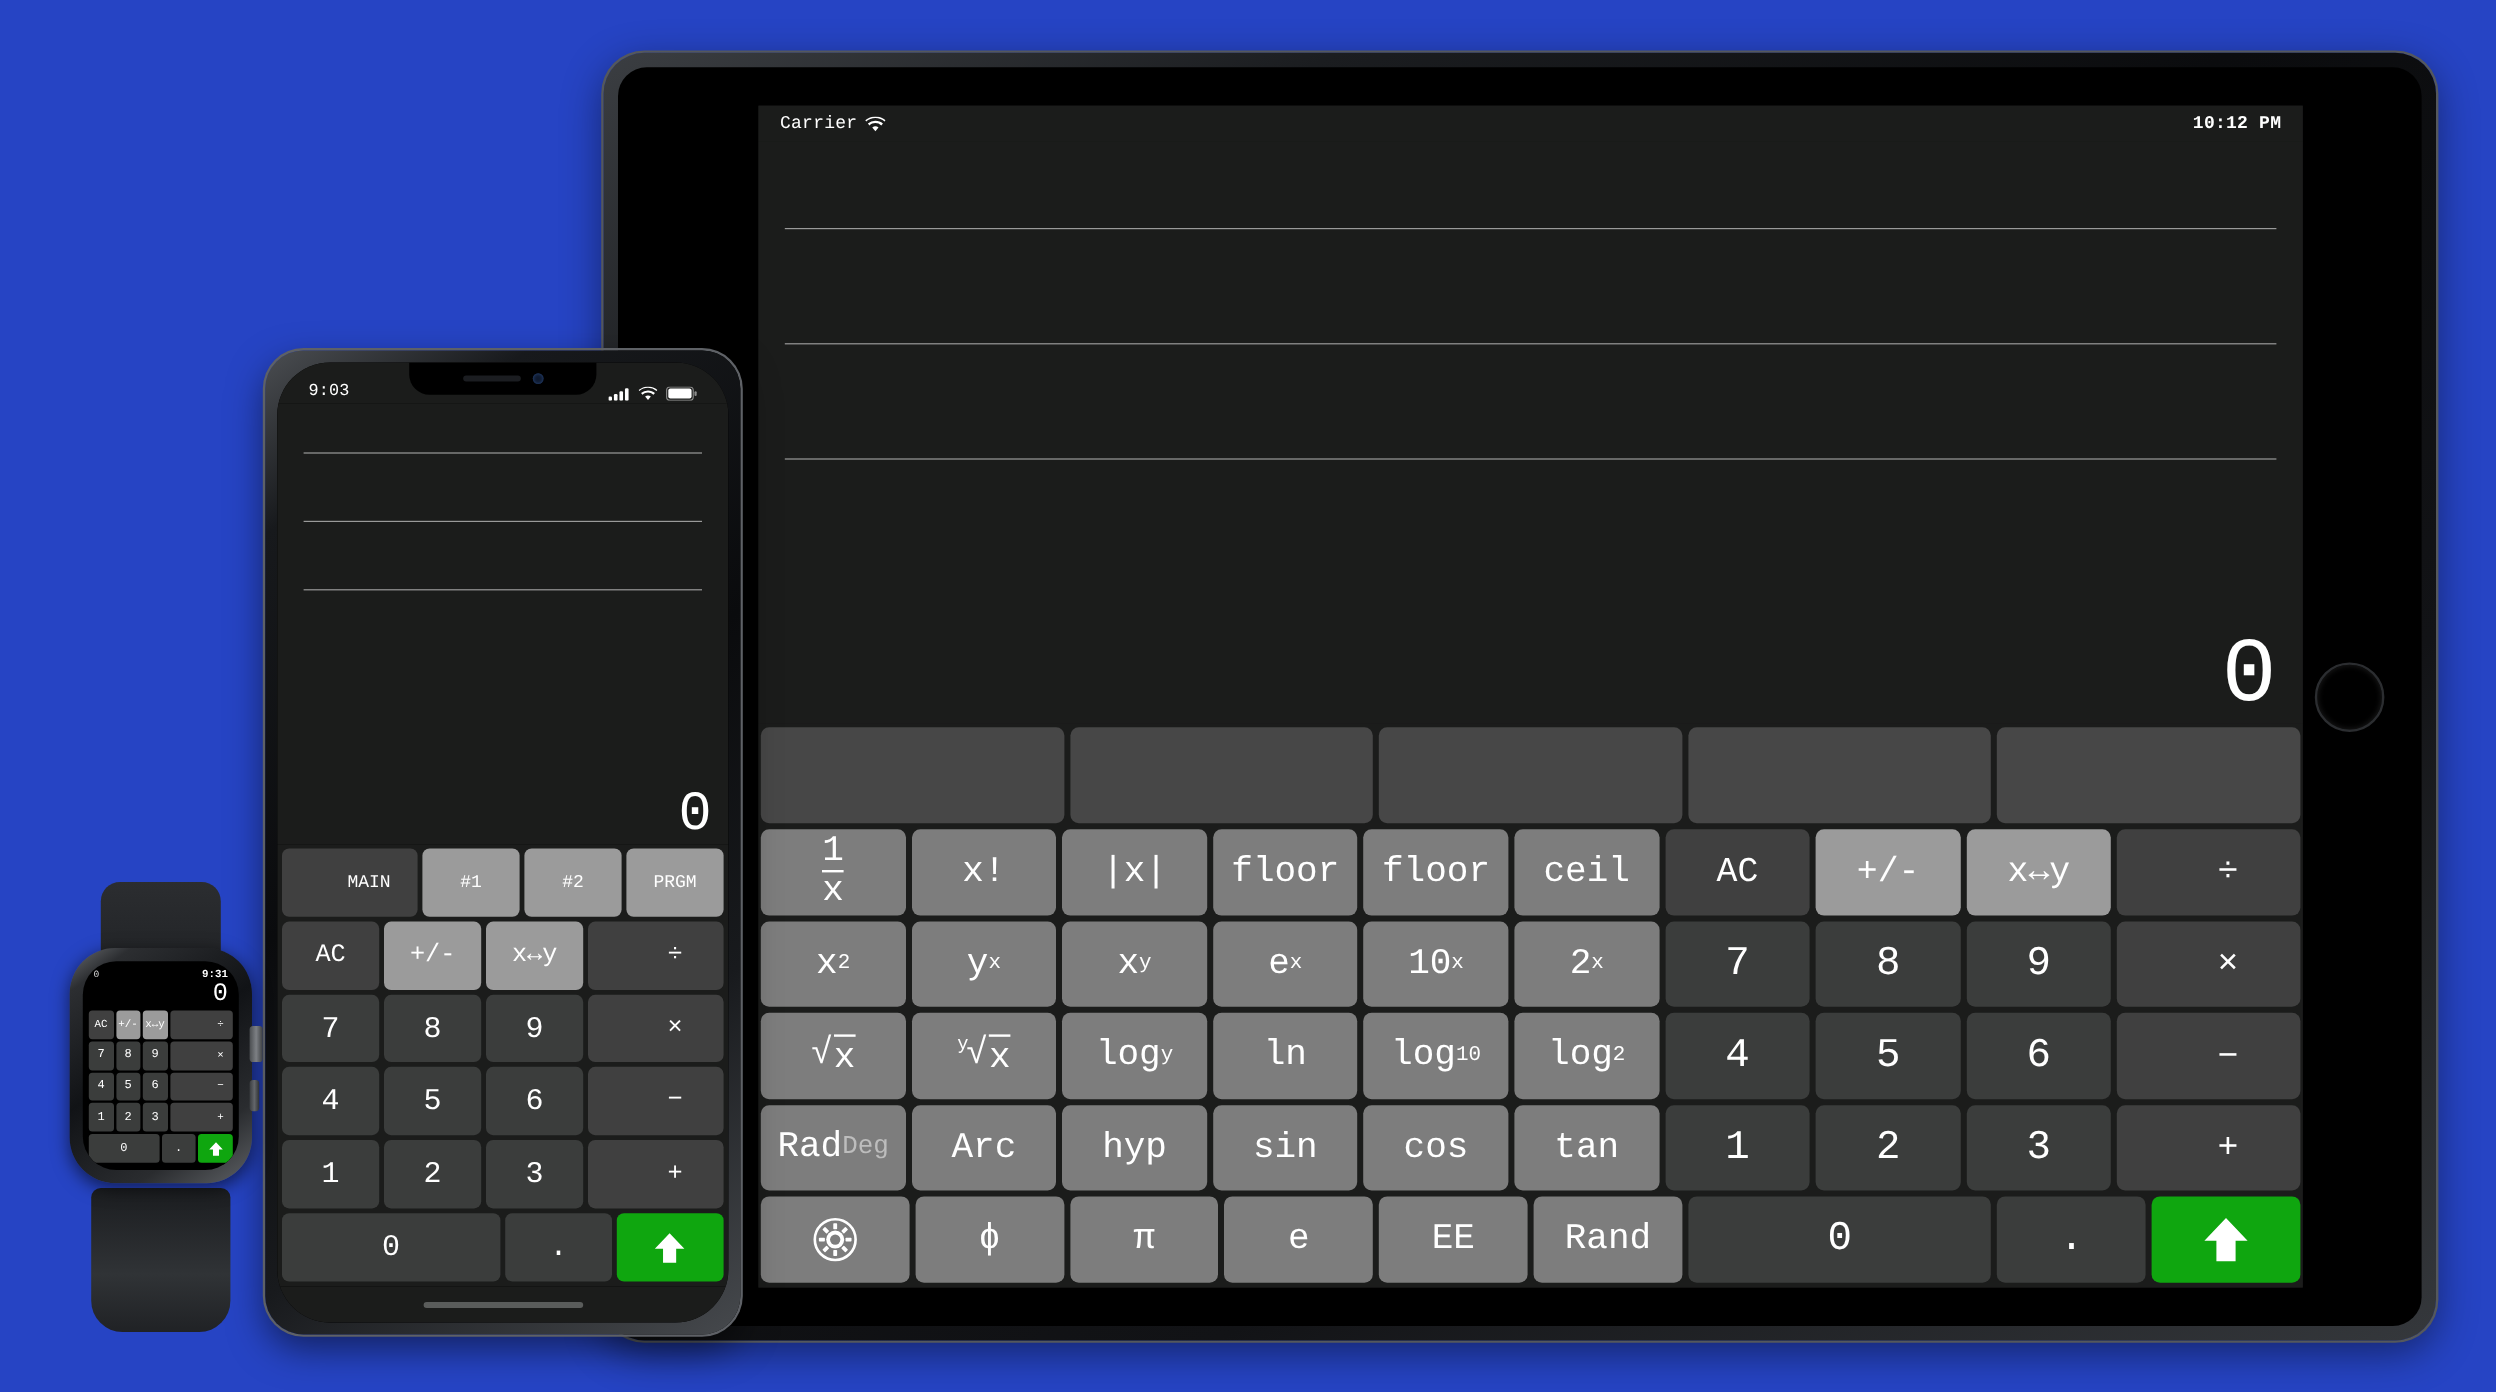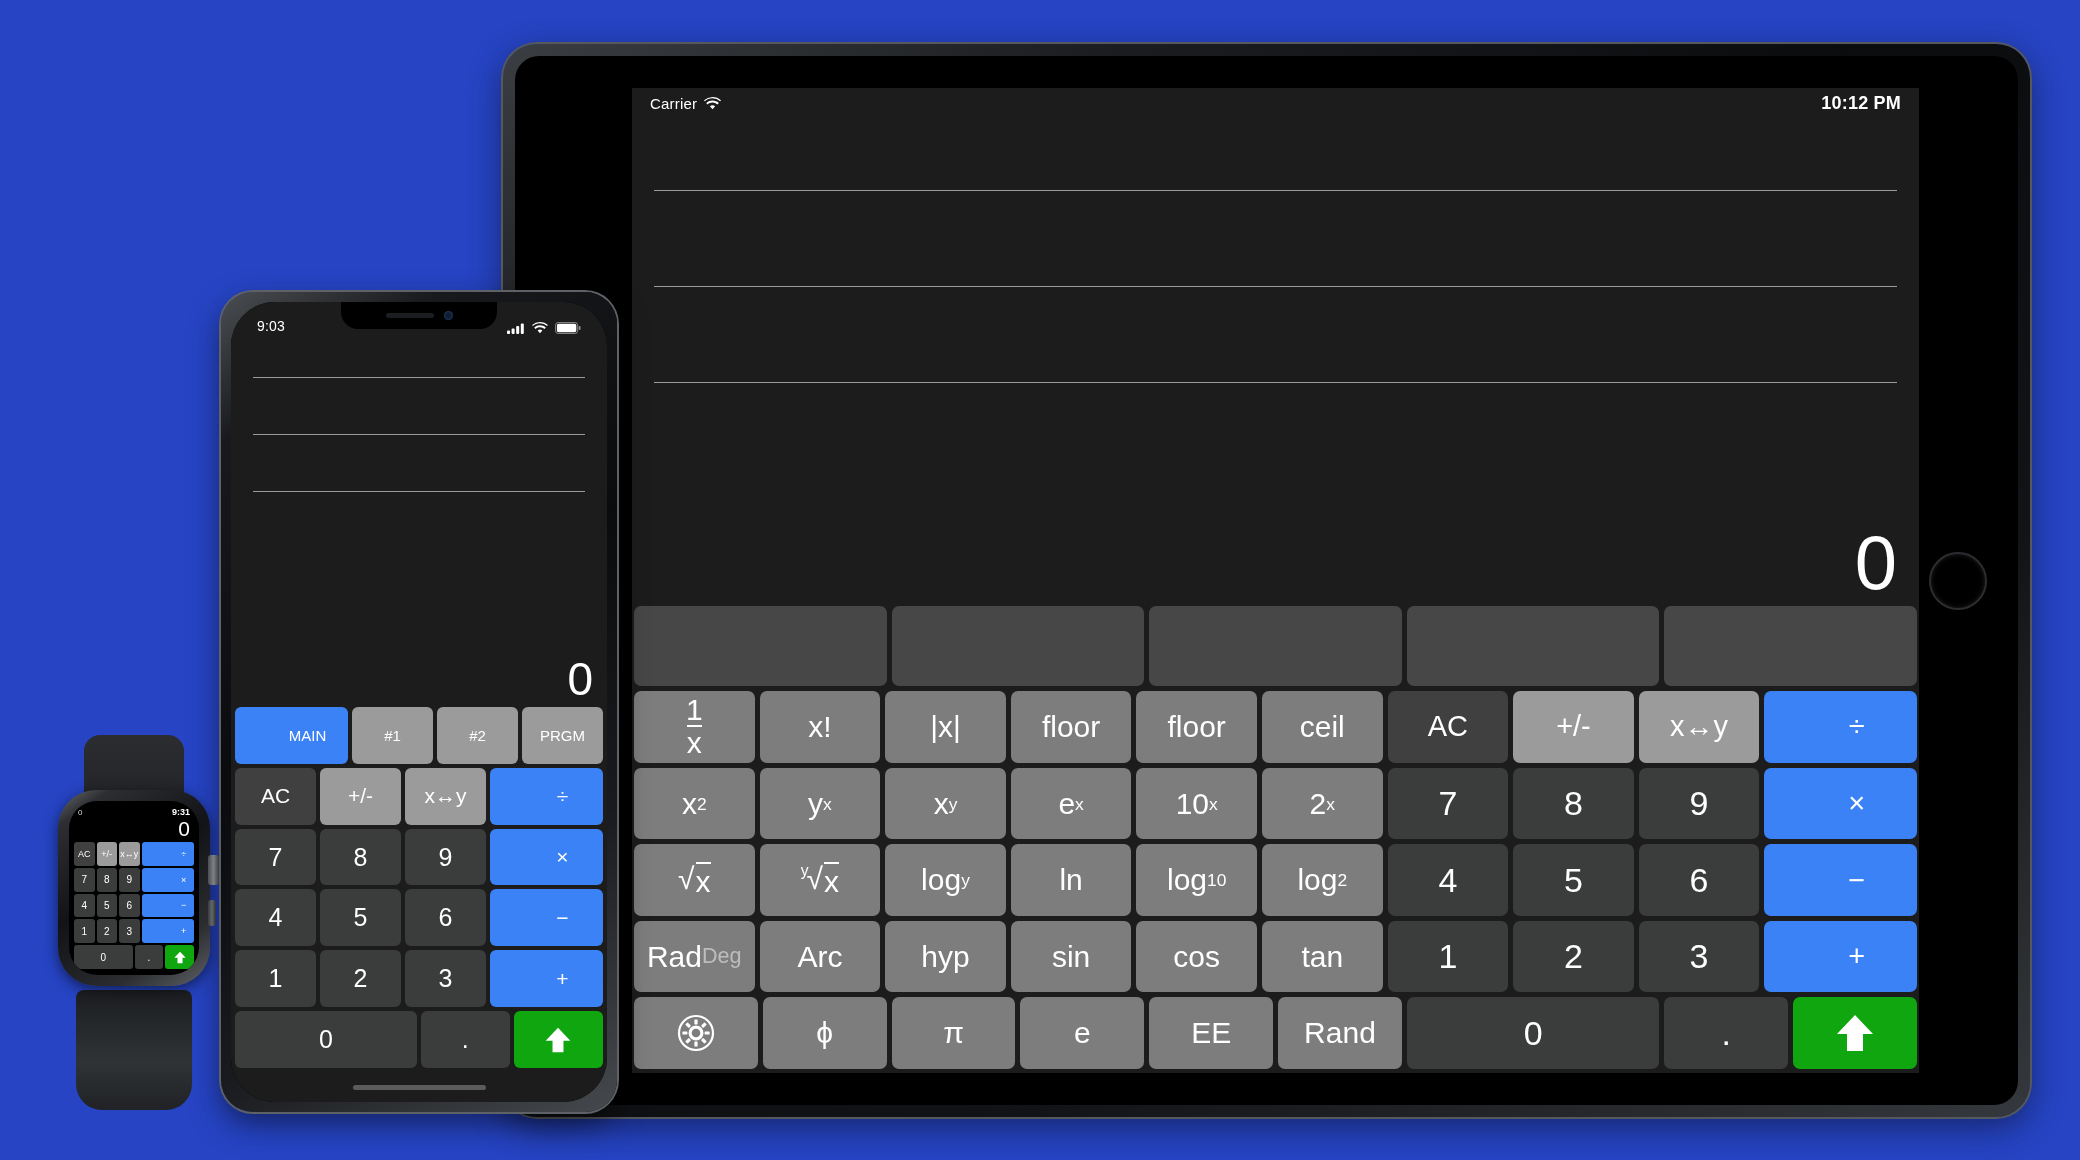--- a/index.html
+++ b/index.html
@@ -2,21 +2,21 @@
 <html><head>
 <meta charset="utf-8">
 <style>
   * { box-sizing: border-box; margin: 0; padding: 0; }
   html, body {
     width: 2080px; height: 1160px;
     overflow: hidden;
     background: #2644c4;
     font-family: "Liberation Sans", sans-serif;
   }
-  #stage { position: relative; width: 1892px; height: 1160px; }
+  #stage { position: relative; width: 1892px; height: 1160px; font-family: Liberation Mono, monospace; }
 
   
   #ipad {
     position: absolute; left: 503px; top: 44px;
     width: 1527px; height: 1073px;
     background: linear-gradient(150deg,#3b3e42 0%,#1b1d20 18%,#0b0c0e 40%,#121316 70%,#35383c 100%);
     border-radius: 34px;
     box-shadow: 0 0 0 2px #55585c, 0 10px 34px rgba(0,0,0,.45);
     padding: 12px;
   }
@@ -49,21 +49,21 @@
   
   .statusbar {
     height: 30px; flex: none;
     display: flex; align-items: center;
     padding: 0 18px; color: #fff;
     font-size: 15px; letter-spacing: .2px;
     background: #1b1c1b;
   }
   .sb-left, .sb-right { display: flex; align-items: center; gap: 7px; flex: 1; }
   .sb-right { justify-content: flex-end; }
-  .sb-center { font-weight: bold; font-size: 18px; }
+  .sb-center { font-weight: bold; font-size: 15px; }
   .sb-left { font-weight: normal; }
   svg.ic { display: block; }
 
   
   .display {
     flex: 1; position: relative;
     background: #1b1c1b;
     display: flex; flex-direction: column;
     justify-content: flex-end;
     padding: 0 22px 4px 22px;
@@ -81,21 +81,21 @@
   .krow:last-child { margin-bottom: 0; }
   .key {
     flex: 1 1 0; display: flex; align-items: center; justify-content: center;
     border-radius: 7px; color: #fff; user-select: none;
     background: #7d7d7d; position: relative;
   }
   .key.num   { background: #3b3d3c; }
   .key.light { background: #9b9b9b; }
   .key.tab   { background: #474747; }
   .key.ac    { background: #404040; }
-  .key.op    { background: #3b82f6; padding-left: 32px; }
+  .key.op    { background: #404040; padding-left: 32px; }
   .key.enter { background: #0fa60f; }
   .key.wide2 { flex: 2.04 1 0; }
 
   .sup { font-size: .58em; vertical-align: super; line-height: 0; }
   .sub { font-size: .58em; vertical-align: sub; line-height: 0; }
   .frac { display: inline-flex; flex-direction: column; align-items: center; line-height: 1.02; }
   .frac .fb { border-top: 2px solid #fff; padding-top: 1px; }
   .radic { display: inline-flex; align-items: flex-start; }
   .radic .idx { font-size: .52em; line-height: 1; margin-right: -2px; margin-top: .1em; }
   .radic .body { border-top: 2px solid #fff; padding-top: 1px; margin-left: 1px; }

